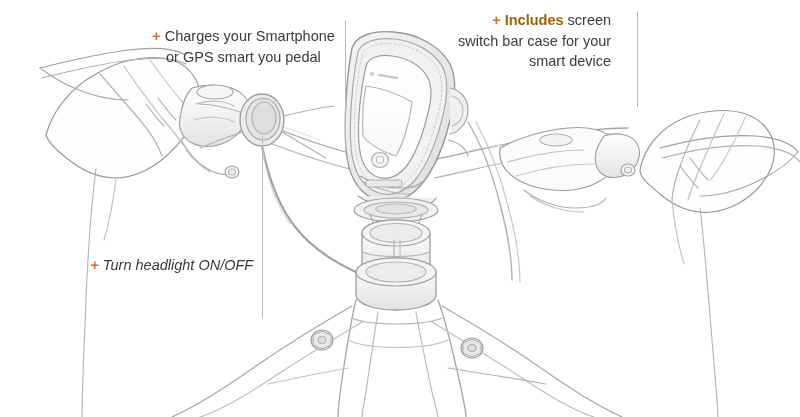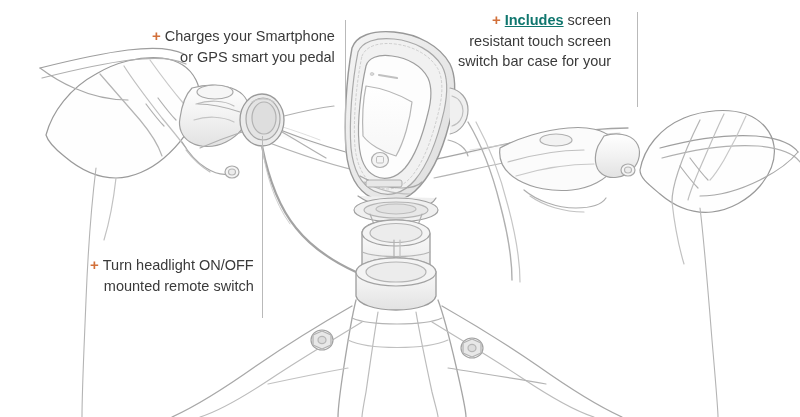--- a/index.html
+++ b/index.html
@@ -33,38 +33,38 @@
     display: block;
   }
   .bullet {
     color: #d2703a;
     font-weight: bold;
     font-size: 15px;
     padding-right: 4px;
   }
   .strong {
     font-weight: bold;
-    color: #0f766e;
-    text-decoration: underline;
+    color: #a16207;
   }
 
   #callout-charges {
     left: 152px;
     top: 26px;
-    text-align: right;
+    text-align: center;
   }
   #callout-includes {
     left: 458px;
     top: 10px;
     text-align: right;
   }
   #callout-headlight {
     left: 90px;
     top: 255px;
     text-align: right;
+    font-style: italic;
   }
 
   .leader {
     position: absolute;
     background: #b9b9b9;
     width: 1px;
   }
   #leader-charges {
     left: 345px;
     top: 20px;
@@ -315,22 +315,21 @@
   <div class="leader" id="leader-includes"></div>
   <div class="leader" id="leader-headlight"></div>
 
   <div class="callout" id="callout-charges">
     <span class="line"><span class="bullet">+</span><span>Charges your Smartphone</span></span>
     <span class="line">or GPS smart you pedal</span>
   </div>
 
   <div class="callout" id="callout-includes">
     <span class="line"><span class="bullet">+</span><span class="strong">Includes</span><span> screen</span></span>
-    <span class="line">resistant touch screen</span>
     <span class="line">switch bar case for your</span>
+    <span class="line">smart device</span>
   </div>
 
   <div class="callout" id="callout-headlight">
     <span class="line"><span class="bullet">+</span><span>Turn headlight ON/OFF</span></span>
-    <span class="line">mounted remote switch</span>
   </div>
 
 </div>
 
 </body></html>

